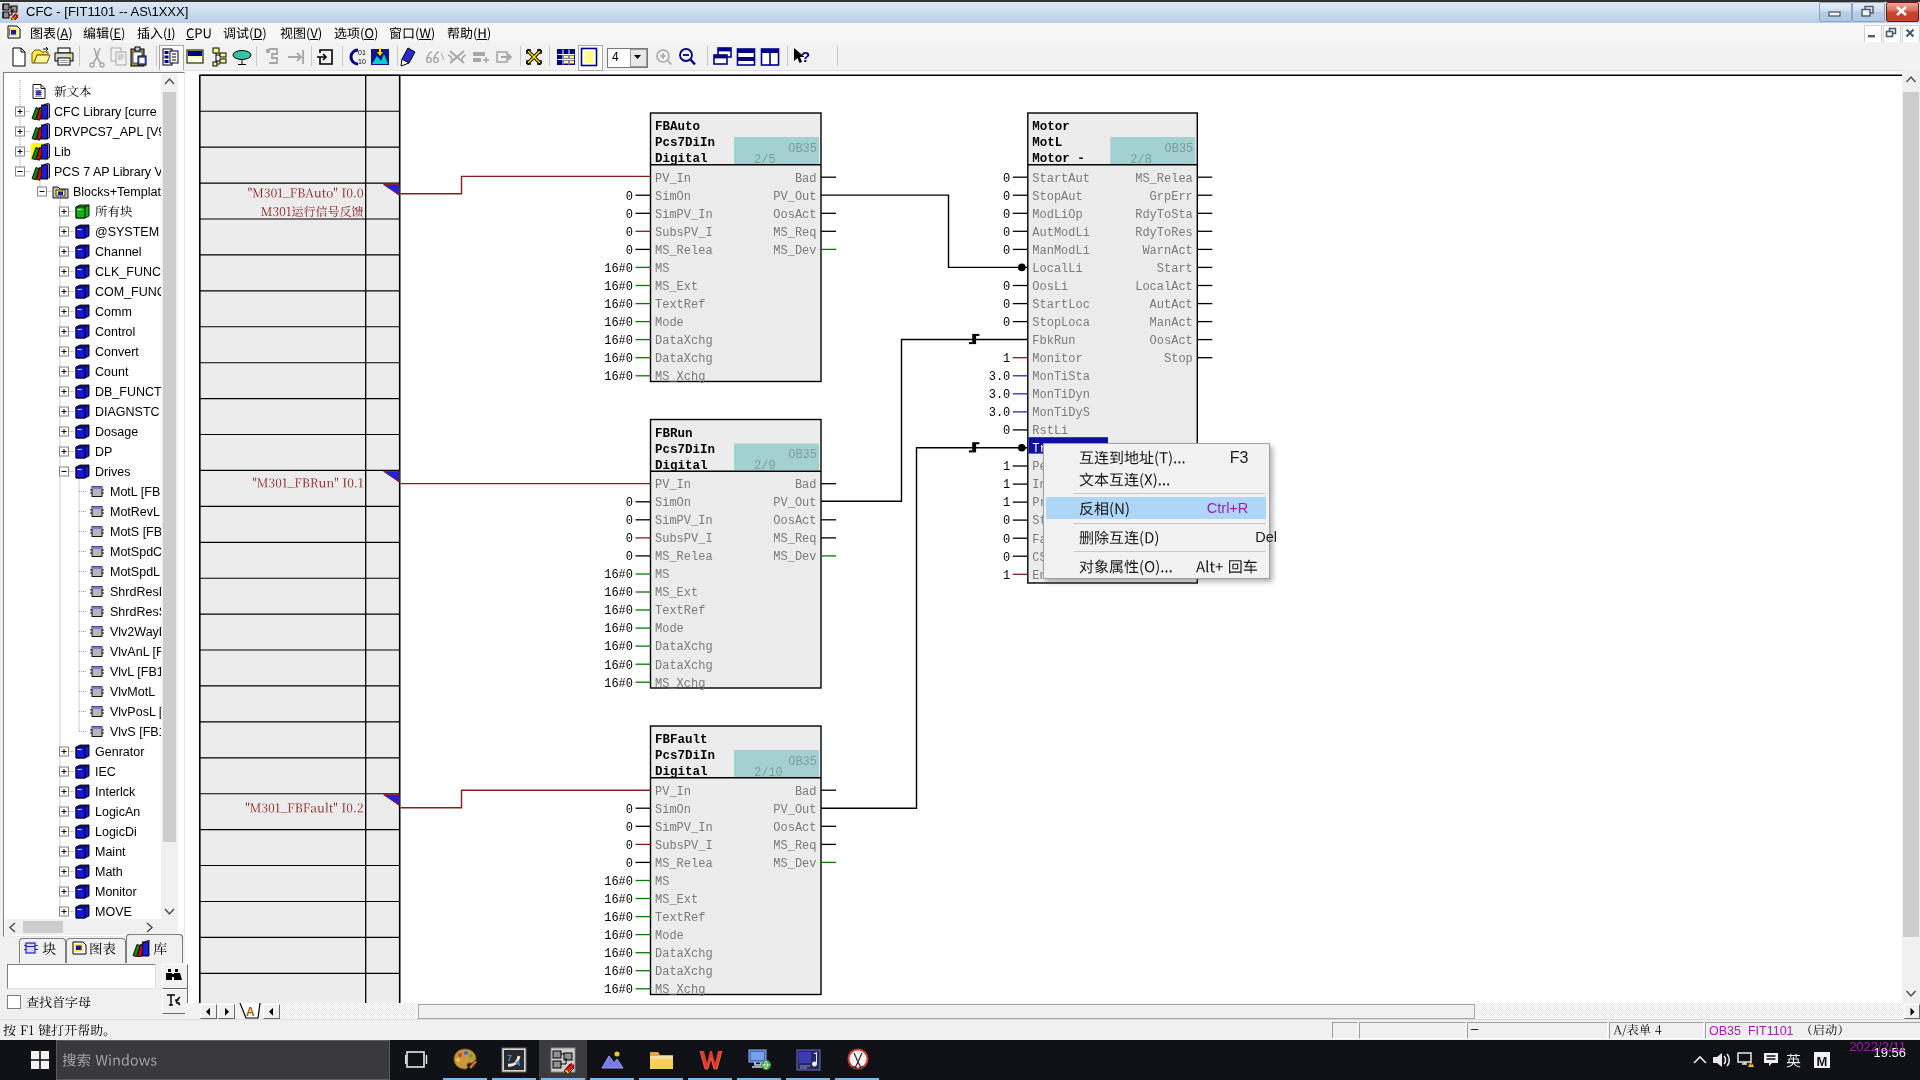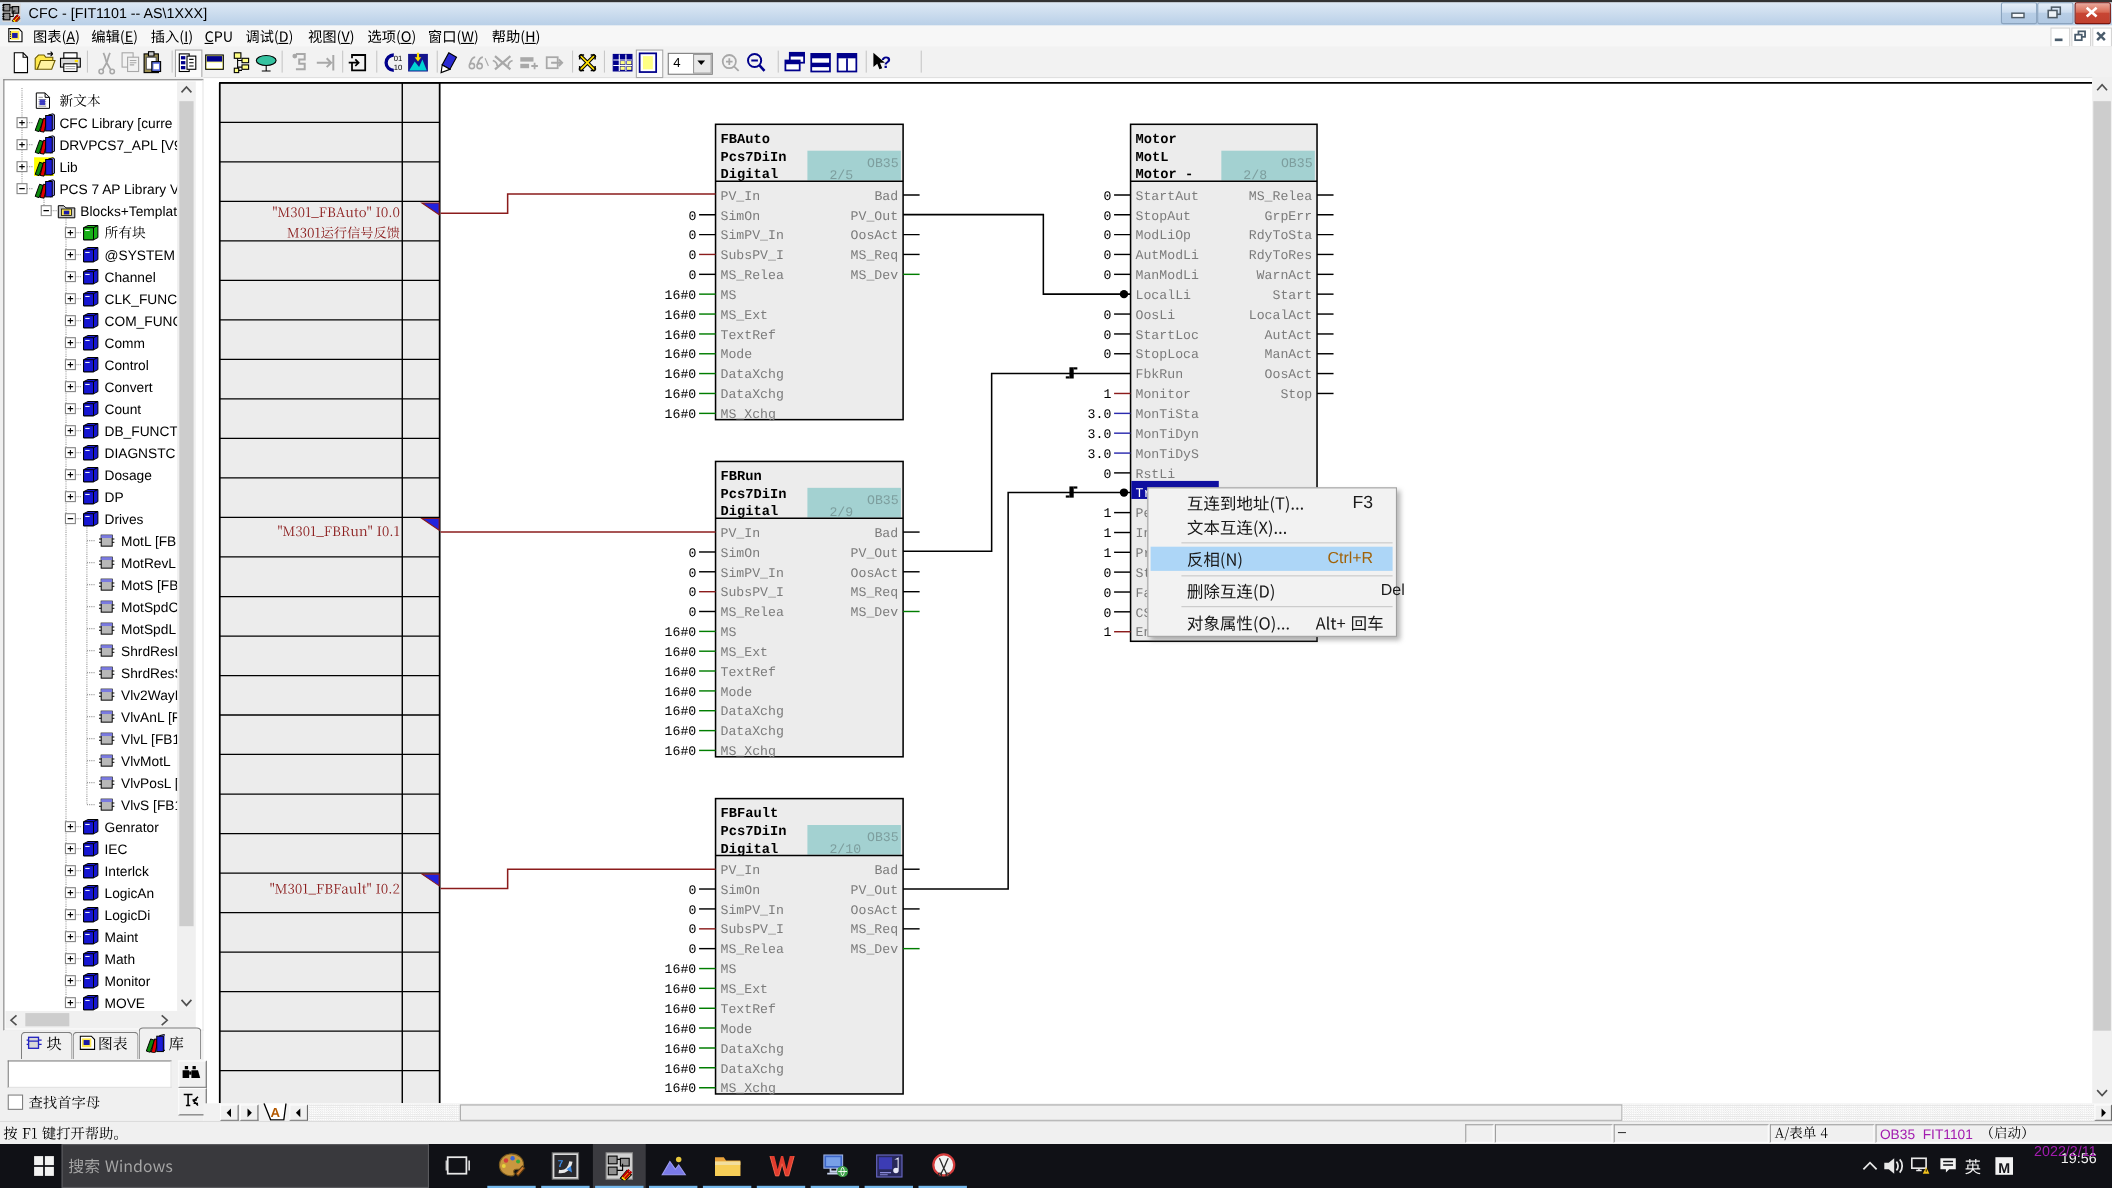--- a/index.html
+++ b/index.html
@@ -1186,20 +1186,20 @@
     <div style="position:absolute;left:1078.8px;top:498.5px;line-height:0"><svg width="51" height="20" viewBox="0 -15.0 51 19.5" style="overflow:visible">
         <path fill="#1a1a1a" d="M12.1 -12.5C9.9 -11.8 5.9 -11.5 2.5 -11.3V-7.3C2.5 -5.0 2.4 -1.7 0.8 0.6C1.1 0.7 1.6 1.0 1.8 1.2C3.4 -1.1 3.7 -4.5 3.7 -6.9H4.7C5.4 -5.0 6.4 -3.3 7.7 -2.0C6.3 -1.0 4.8 -0.3 3.2 0.1C3.4 0.4 3.7 0.8 3.9 1.1C5.6 0.6 7.2 -0.1 8.5 -1.2C9.9 -0.2 11.4 0.6 13.3 1.1C13.5 0.8 13.8 0.3 14.1 0.1C12.2 -0.3 10.7 -1.0 9.4 -2.0C10.9 -3.4 12.1 -5.3 12.8 -7.8L12.0 -8.1L11.8 -8.0H3.7V-10.3C6.9 -10.5 10.6 -10.9 13.0 -11.6ZM11.3 -6.9C10.7 -5.2 9.7 -3.8 8.5 -2.7C7.3 -3.9 6.4 -5.3 5.8 -6.9Z M23.2 -7.1H27.8V-4.5H23.2ZM23.2 -8.1V-10.7H27.8V-8.1ZM23.2 -3.5H27.8V-0.9H23.2ZM22.1 -11.7V1.1H23.2V0.2H27.8V1.1H28.9V-11.7ZM18.2 -12.6V-9.4H15.8V-8.3H18.1C17.6 -6.2 16.5 -3.9 15.4 -2.6C15.6 -2.4 15.9 -1.9 16.0 -1.6C16.8 -2.6 17.6 -4.3 18.2 -6.0V1.2H19.3V-5.7C19.9 -4.9 20.6 -4.0 20.8 -3.5L21.5 -4.4C21.2 -4.8 19.8 -6.4 19.3 -7.0V-8.3H21.4V-9.4H19.3V-12.6Z M33.6 2.9 34.4 2.6C33.1 0.4 32.5 -2.1 32.5 -4.7C32.5 -7.2 33.1 -9.7 34.4 -11.9L33.6 -12.3C32.2 -10.0 31.4 -7.6 31.4 -4.7C31.4 -1.7 32.2 0.7 33.6 2.9Z M36.6 0.0H37.9V-5.8C37.9 -6.9 37.8 -8.1 37.7 -9.2H37.8L39.0 -6.9L43.0 0.0H44.4V-11.0H43.1V-5.3C43.1 -4.1 43.2 -2.9 43.3 -1.8H43.2L42.0 -4.1L38.0 -11.0H36.6Z M47.4 2.9C48.8 0.7 49.6 -1.7 49.6 -4.7C49.6 -7.6 48.8 -10.0 47.4 -12.3L46.5 -11.9C47.8 -9.7 48.5 -7.2 48.5 -4.7C48.5 -2.1 47.8 0.4 46.5 2.6Z"></path>
       </svg></div>
     <div style="position:absolute;left:1078.8px;top:527.5px;line-height:0"><svg width="80" height="20" viewBox="0 -15.0 80 19.5" style="overflow:visible">
         <path fill="#1a1a1a" d="M10.6 -10.9V-2.5H11.5V-10.9ZM12.8 -12.3V-0.1C12.8 0.1 12.7 0.2 12.5 0.2C12.3 0.2 11.7 0.2 11.0 0.2C11.1 0.5 11.3 0.9 11.3 1.2C12.3 1.2 12.9 1.2 13.3 1.0C13.7 0.8 13.8 0.5 13.8 -0.1V-12.3ZM0.7 -6.8V-5.7H1.6V-5.0C1.6 -3.1 1.5 -0.9 0.6 0.6C0.8 0.8 1.2 1.0 1.4 1.2C2.4 -0.4 2.6 -3.0 2.6 -5.0V-5.7H4.0V-0.2C4.0 -0.0 3.9 0.0 3.8 0.0C3.6 0.0 3.1 0.1 2.6 0.0C2.7 0.3 2.8 0.8 2.9 1.0C3.6 1.0 4.2 1.0 4.5 0.8C4.8 0.7 4.9 0.3 4.9 -0.2V-5.7H6.0V-5.6C6.0 -3.6 5.9 -1.1 5.1 0.7C5.3 0.8 5.7 1.0 5.9 1.2C6.8 -0.7 6.9 -3.5 6.9 -5.6V-5.7H8.3V-0.2C8.3 0.0 8.2 0.0 8.1 0.1C7.9 0.1 7.4 0.1 6.9 0.0C7.0 0.3 7.2 0.8 7.2 1.0C8.0 1.0 8.5 1.0 8.8 0.8C9.1 0.7 9.2 0.4 9.2 -0.2V-5.7H10.0V-6.8H9.2V-12.1H6.0V-6.8H4.9V-12.1H1.6V-6.8ZM2.6 -11.1H4.0V-6.8H2.6ZM6.9 -11.1H8.3V-6.8H6.9Z M22.1 -3.3C21.6 -2.2 20.8 -1.1 20.0 -0.3C20.3 -0.2 20.7 0.1 20.9 0.3C21.7 -0.5 22.5 -1.8 23.1 -3.0ZM26.5 -3.0C27.3 -2.0 28.2 -0.7 28.6 0.1L29.5 -0.4C29.1 -1.2 28.2 -2.5 27.3 -3.4ZM16.2 -12.0V1.2H17.2V-11.0H19.1C18.8 -10.0 18.3 -8.6 17.8 -7.6C19.0 -6.4 19.3 -5.4 19.3 -4.5C19.3 -4.1 19.2 -3.7 18.9 -3.5C18.8 -3.4 18.6 -3.4 18.4 -3.3C18.2 -3.3 17.9 -3.3 17.5 -3.4C17.7 -3.1 17.8 -2.7 17.8 -2.4C18.1 -2.4 18.5 -2.4 18.9 -2.4C19.2 -2.4 19.5 -2.5 19.7 -2.7C20.1 -3.0 20.3 -3.6 20.3 -4.4C20.3 -5.4 20.0 -6.5 18.8 -7.7C19.4 -8.9 20.0 -10.4 20.4 -11.6L19.7 -12.0L19.5 -12.0ZM20.6 -5.2V-4.1H24.5V-0.1C24.5 0.1 24.4 0.2 24.2 0.2C24.0 0.2 23.3 0.2 22.4 0.1C22.6 0.4 22.8 0.9 22.8 1.2C23.9 1.2 24.6 1.2 25.0 1.0C25.5 0.8 25.6 0.5 25.6 -0.1V-4.1H29.3V-5.2H25.6V-7.0H27.9V-8.0H22.0V-7.0H24.5V-5.2ZM24.9 -12.7C23.9 -10.9 22.1 -9.2 20.2 -8.2C20.4 -8.0 20.7 -7.6 20.9 -7.4C22.4 -8.2 23.9 -9.5 25.0 -10.9C26.2 -9.4 27.5 -8.4 28.9 -7.5C29.0 -7.8 29.4 -8.2 29.6 -8.4C28.2 -9.2 26.8 -10.2 25.5 -11.8L25.9 -12.3Z M30.8 -0.4V0.6H44.3V-0.4H40.6C41.0 -2.9 41.4 -6.1 41.6 -8.2L40.8 -8.3L40.5 -8.2H35.3L35.7 -10.7H43.8V-11.7H31.3V-10.7H34.5C34.1 -8.1 33.5 -4.8 32.9 -2.9H39.8L39.4 -0.4ZM35.1 -7.2H40.3C40.2 -6.3 40.1 -5.1 39.9 -3.9H34.4C34.6 -4.9 34.9 -6.0 35.1 -7.2Z M46.2 -11.9C47.0 -11.0 47.9 -9.9 48.3 -9.1L49.3 -9.8C48.8 -10.5 47.9 -11.6 47.1 -12.4ZM48.7 -7.5H45.7V-6.5H47.6V-1.8C47.0 -1.5 46.2 -0.8 45.5 0.1L46.3 1.2C47.0 0.2 47.7 -0.8 48.1 -0.8C48.5 -0.8 49.0 -0.2 49.6 0.2C50.7 0.9 51.9 1.0 53.9 1.0C55.4 1.0 58.2 0.9 59.2 0.9C59.3 0.5 59.5 -0.1 59.6 -0.4C58.1 -0.2 55.8 -0.1 53.9 -0.1C52.2 -0.1 50.9 -0.2 49.9 -0.8C49.4 -1.2 49.0 -1.5 48.7 -1.6ZM50.6 -6.1C50.8 -6.3 51.3 -6.3 52.0 -6.3H54.3V-4.3H49.7V-3.2H54.3V-0.5H55.5V-3.2H59.1V-4.3H55.5V-6.3H58.4L58.4 -7.4H55.5V-9.2H54.3V-7.4H51.9C52.3 -8.2 52.8 -9.1 53.2 -10.0H58.8V-11.0H53.6L54.0 -12.3L52.9 -12.6C52.7 -12.1 52.5 -11.5 52.4 -11.0H49.9V-10.0H52.0C51.6 -9.2 51.3 -8.5 51.1 -8.2C50.8 -7.6 50.5 -7.3 50.3 -7.2C50.4 -6.9 50.6 -6.4 50.6 -6.1Z M63.6 2.9 64.4 2.6C63.1 0.4 62.5 -2.1 62.5 -4.7C62.5 -7.2 63.1 -9.7 64.4 -11.9L63.6 -12.3C62.2 -10.0 61.4 -7.6 61.4 -4.7C61.4 -1.7 62.2 0.7 63.6 2.9Z M66.6 0.0H69.4C72.7 0.0 74.5 -2.1 74.5 -5.5C74.5 -9.0 72.7 -11.0 69.3 -11.0H66.6ZM68.0 -1.1V-9.9H69.2C71.8 -9.9 73.1 -8.3 73.1 -5.5C73.1 -2.8 71.8 -1.1 69.2 -1.1Z M76.9 2.9C78.3 0.7 79.1 -1.7 79.1 -4.7C79.1 -7.6 78.3 -10.0 76.9 -12.3L76.0 -11.9C77.3 -9.7 78.0 -7.2 78.0 -4.7C78.0 -2.1 77.3 0.4 76.0 2.6Z"></path>
       </svg></div>
     <div style="position:absolute;left:1078.8px;top:556.5px;line-height:0"><svg width="94" height="20" viewBox="0 -15.0 94 19.5" style="overflow:visible">
         <path fill="#1a1a1a" d="M7.5 -5.9C8.2 -4.8 8.9 -3.4 9.2 -2.5L10.1 -3.0C9.9 -3.9 9.2 -5.3 8.4 -6.3ZM1.4 -6.8C2.3 -6.0 3.3 -5.0 4.1 -4.0C3.2 -2.1 2.0 -0.6 0.7 0.3C0.9 0.5 1.3 0.9 1.5 1.2C2.9 0.2 4.0 -1.2 4.9 -3.0C5.6 -2.2 6.2 -1.4 6.5 -0.7L7.4 -1.6C7.0 -2.3 6.3 -3.3 5.5 -4.2C6.1 -5.9 6.6 -8.0 6.9 -10.4L6.2 -10.6L6.0 -10.6H1.1V-9.5H5.7C5.4 -7.9 5.1 -6.5 4.6 -5.2C3.8 -6.0 3.0 -6.8 2.2 -7.5ZM11.5 -12.6V-9.0H7.2V-7.9H11.5V-0.3C11.5 -0.1 11.4 0.0 11.1 0.0C10.9 0.0 10.0 0.0 9.1 0.0C9.2 0.3 9.4 0.9 9.4 1.2C10.7 1.2 11.5 1.2 11.9 1.0C12.4 0.8 12.6 0.4 12.6 -0.3V-7.9H14.4V-9.0H12.6V-12.6Z M20.1 -12.7C19.3 -11.4 17.8 -9.9 15.8 -8.8C16.0 -8.7 16.4 -8.3 16.5 -8.1C16.8 -8.2 17.1 -8.4 17.4 -8.6V-6.2H19.9C18.8 -5.5 17.4 -5.0 16.0 -4.6C16.2 -4.4 16.4 -4.0 16.5 -3.8C18.0 -4.2 19.4 -4.8 20.6 -5.5C21.0 -5.3 21.3 -5.0 21.6 -4.8C20.4 -3.9 18.2 -3.0 16.5 -2.7C16.7 -2.5 16.9 -2.1 17.1 -1.9C18.8 -2.3 20.8 -3.2 22.2 -4.2C22.4 -3.9 22.6 -3.7 22.8 -3.4C21.3 -2.1 18.5 -1.0 16.3 -0.4C16.5 -0.3 16.8 0.1 16.9 0.4C19.0 -0.2 21.5 -1.3 23.2 -2.6C23.6 -1.5 23.4 -0.6 22.8 -0.2C22.5 0.0 22.1 0.0 21.8 0.0C21.4 0.0 20.9 0.0 20.3 -0.0C20.5 0.3 20.6 0.7 20.6 1.0C21.1 1.0 21.6 1.1 21.9 1.1C22.6 1.1 23.0 1.0 23.5 0.6C24.5 -0.0 24.8 -1.6 24.1 -3.2L24.9 -3.6C25.5 -2.1 26.8 -0.4 28.5 0.4C28.7 0.1 29.0 -0.3 29.3 -0.5C27.6 -1.2 26.4 -2.7 25.8 -4.0C26.5 -4.4 27.3 -4.8 27.9 -5.3L27.0 -5.9C26.2 -5.3 24.8 -4.5 23.7 -3.9C23.2 -4.7 22.4 -5.5 21.4 -6.1L21.4 -6.2H27.7V-9.5H23.7C24.2 -10.0 24.6 -10.6 24.9 -11.1L24.1 -11.7L24.0 -11.6H20.7C20.9 -11.9 21.1 -12.2 21.3 -12.4ZM19.9 -10.7H23.3C23.0 -10.3 22.7 -9.9 22.4 -9.5H18.6C19.1 -9.9 19.5 -10.3 19.9 -10.7ZM18.5 -8.7H22.4C22.1 -8.1 21.6 -7.5 21.1 -7.0H18.5ZM23.5 -8.7H26.6V-7.0H22.4C22.8 -7.5 23.2 -8.1 23.5 -8.7Z M33.2 -11.0H42.2V-9.7H33.2ZM32.1 -11.9V-7.6C32.1 -5.2 32.0 -1.8 30.5 0.5C30.8 0.6 31.3 0.9 31.5 1.1C33.0 -1.3 33.2 -5.0 33.2 -7.6V-8.8H43.3V-11.9ZM35.4 -5.7H38.1V-4.6H35.4ZM39.1 -5.7H41.8V-4.6H39.1ZM40.0 -1.8 40.5 -1.1 39.1 -1.1V-2.2H42.5V0.2C42.5 0.3 42.4 0.4 42.3 0.4C42.1 0.4 41.5 0.4 40.9 0.4C41.0 0.6 41.1 0.9 41.1 1.2C42.1 1.2 42.7 1.2 43.1 1.1C43.4 0.9 43.5 0.7 43.5 0.2V-3.1H39.1V-3.9H42.9V-6.4H39.1V-7.3C40.4 -7.4 41.7 -7.6 42.6 -7.8L42.0 -8.4C40.2 -8.1 36.8 -7.9 34.1 -7.9C34.2 -7.7 34.3 -7.3 34.3 -7.1C35.5 -7.1 36.8 -7.2 38.1 -7.2V-6.4H34.4V-3.9H38.1V-3.1H33.8V1.2H34.8V-2.2H38.1V-1.1L35.4 -1.0L35.5 -0.1C36.9 -0.2 38.9 -0.3 40.9 -0.4L41.3 0.3L42.0 0.1C41.8 -0.5 41.2 -1.4 40.7 -2.0Z M47.6 -12.6V1.2H48.7V-12.6ZM46.2 -9.8C46.1 -8.5 45.8 -6.9 45.4 -5.9L46.3 -5.6C46.7 -6.7 47.0 -8.4 47.1 -9.6ZM48.8 -9.8C49.2 -9.0 49.7 -7.9 49.8 -7.2L50.7 -7.7C50.5 -8.3 50.1 -9.4 49.6 -10.2ZM50.0 -0.4V0.7H59.2V-0.4H55.5V-4.2H58.5V-5.2H55.5V-8.3H58.9V-9.4H55.5V-12.5H54.3V-9.4H52.5C52.6 -10.2 52.8 -10.9 53.0 -11.7L51.9 -11.9C51.5 -9.9 50.9 -7.8 50.1 -6.5C50.3 -6.4 50.9 -6.1 51.1 -6.0C51.5 -6.6 51.8 -7.4 52.1 -8.3H54.3V-5.2H51.1V-4.2H54.3V-0.4Z M63.6 2.9 64.4 2.6C63.1 0.4 62.5 -2.1 62.5 -4.7C62.5 -7.2 63.1 -9.7 64.4 -11.9L63.6 -12.3C62.2 -10.0 61.4 -7.6 61.4 -4.7C61.4 -1.7 62.2 0.7 63.6 2.9Z M70.6 0.2C73.4 0.2 75.3 -2.0 75.3 -5.5C75.3 -9.1 73.4 -11.2 70.6 -11.2C67.9 -11.2 65.9 -9.1 65.9 -5.5C65.9 -2.0 67.9 0.2 70.6 0.2ZM70.6 -1.0C68.7 -1.0 67.4 -2.8 67.4 -5.5C67.4 -8.3 68.7 -10.0 70.6 -10.0C72.6 -10.0 73.9 -8.3 73.9 -5.5C73.9 -2.8 72.6 -1.0 70.6 -1.0Z M77.7 2.9C79.1 0.7 79.9 -1.7 79.9 -4.7C79.9 -7.6 79.1 -10.0 77.7 -12.3L76.8 -11.9C78.1 -9.7 78.8 -7.2 78.8 -4.7C78.8 -2.1 78.1 0.4 76.8 2.6Z M83.4 0.2C83.9 0.2 84.3 -0.2 84.3 -0.8C84.3 -1.5 83.9 -1.9 83.4 -1.9C82.8 -1.9 82.4 -1.5 82.4 -0.8C82.4 -0.2 82.8 0.2 83.4 0.2Z M87.5 0.2C88.1 0.2 88.5 -0.2 88.5 -0.8C88.5 -1.5 88.1 -1.9 87.5 -1.9C87.0 -1.9 86.5 -1.5 86.5 -0.8C86.5 -0.2 87.0 0.2 87.5 0.2Z M91.7 0.2C92.2 0.2 92.7 -0.2 92.7 -0.8C92.7 -1.5 92.2 -1.9 91.7 -1.9C91.1 -1.9 90.7 -1.5 90.7 -0.8C90.7 -0.2 91.1 0.2 91.7 0.2Z"></path>
       </svg></div>
     <div class="abs" style="left:1168.3px;top:449.0px;width:80px;text-align:right;font-size:16px;color:#1a1a1a">F3</div>
-    <div class="abs" style="left:1168.3px;top:499.5px;width:80px;text-align:right;font-size:14.5px;color:#a16207">Ctrl+R</div>
+    <div class="abs" style="left:1168.3px;top:499.5px;width:80px;text-align:right;font-size:14.5px;color:#a21caf">Ctrl+R</div>
     <div class="abs" style="left:1197px;top:528.5px;width:80px;text-align:right;font-size:14.5px;color:#1a1a1a">Del</div>
     <div style="position:absolute;left:1196.3px;top:556.5px;line-height:0"><svg width="62" height="20" viewBox="0 -15.0 62 19.5" style="overflow:visible">
         <path fill="#1a1a1a" d="M0.1 0.0H1.5L2.5 -3.4H6.5L7.6 0.0H9.1L5.3 -11.0H3.8ZM2.9 -4.5 3.4 -6.1C3.8 -7.4 4.2 -8.6 4.5 -9.9H4.6C4.9 -8.6 5.3 -7.4 5.7 -6.1L6.2 -4.5Z M11.9 0.2C12.3 0.2 12.5 0.1 12.7 0.1L12.5 -1.0C12.4 -0.9 12.3 -0.9 12.3 -0.9C12.0 -0.9 11.9 -1.1 11.9 -1.5V-11.9H10.5V-1.6C10.5 -0.5 10.9 0.2 11.9 0.2Z M17.3 0.2C17.8 0.2 18.4 0.0 18.8 -0.1L18.6 -1.1C18.3 -1.0 17.9 -0.9 17.6 -0.9C16.7 -0.9 16.4 -1.5 16.4 -2.5V-7.0H18.6V-8.1H16.4V-10.4H15.2L15.1 -8.1L13.8 -8.1V-7.0H15.0V-2.5C15.0 -0.9 15.6 0.2 17.3 0.2Z M22.6 -1.7H23.7V-5.0H26.8V-6.0H23.7V-9.3H22.6V-6.0H19.6V-5.0H22.6Z M37.5 -7.5H41.1V-4.1H37.5ZM36.4 -8.5V-3.1H42.2V-8.5ZM33.1 -12.0V1.2H34.2V0.4H44.4V1.2H45.6V-12.0ZM34.2 -0.7V-10.9H44.4V-0.7Z M49.4 -4.8C49.5 -5.0 50.1 -5.0 51.0 -5.0H54.5V-2.8H47.8V-1.6H54.5V1.2H55.6V-1.6H61.0V-2.8H55.6V-5.0H59.7V-6.1H55.6V-8.4H54.5V-6.1H50.6C51.2 -7.0 51.9 -8.1 52.5 -9.3H60.7V-10.4H53.0C53.3 -11.1 53.6 -11.7 53.9 -12.3L52.6 -12.7C52.4 -11.9 52.0 -11.1 51.7 -10.4H48.0V-9.3H51.2C50.7 -8.3 50.2 -7.5 50.0 -7.2C49.6 -6.5 49.3 -6.1 49.0 -6.0C49.1 -5.7 49.3 -5.1 49.4 -4.8Z"></path>
       </svg></div>
     <div class="abs" style="left:1073.8px;top:493.0px;width:192.0px;height:1px;background:#c8c8c8"></div>
     <div class="abs" style="left:1073.8px;top:522.6px;width:192.0px;height:1px;background:#c8c8c8"></div>
     <div class="abs" style="left:1073.8px;top:550.8px;width:192.0px;height:1px;background:#c8c8c8"></div>
   </div>
 </body></html>

